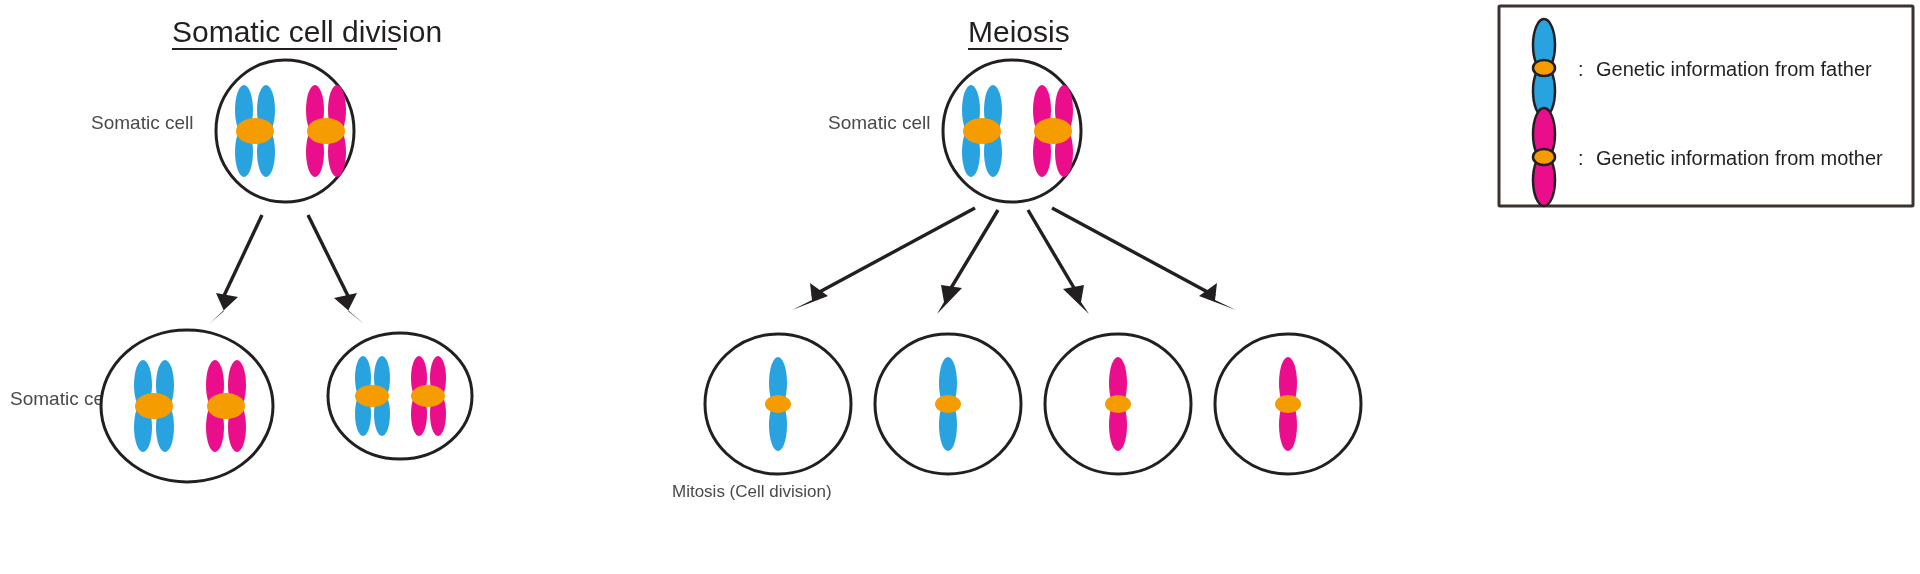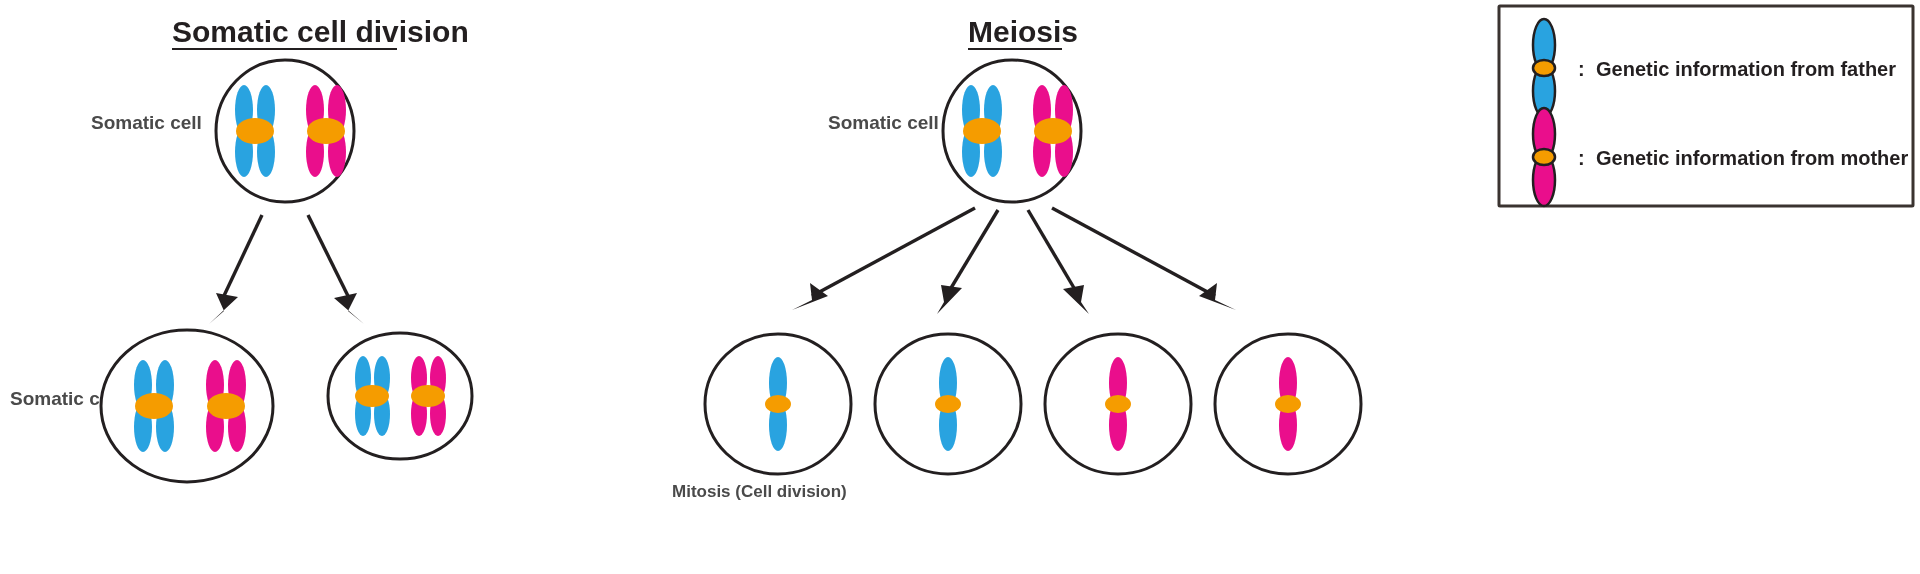--- a/index.html
+++ b/index.html
@@ -9,21 +9,20 @@
   }
   body {
     font-family: "Liberation Sans", sans-serif;
   }
   #stage {
     position: relative;
     width: 1920px;
     height: 574px;
     background: #ffffff;
     overflow: hidden;
-    font-weight: bold;
   }
   svg.diagram {
     position: absolute;
     left: 0;
     top: 0;
     width: 1920px;
     height: 574px;
     display: block;
   }
   .title-text {

